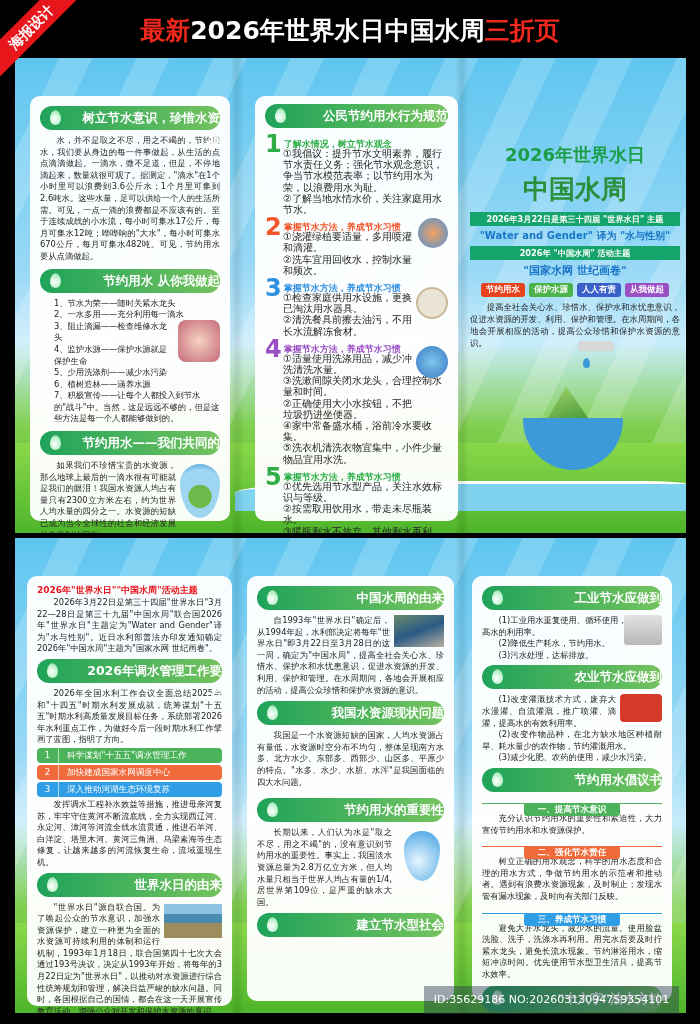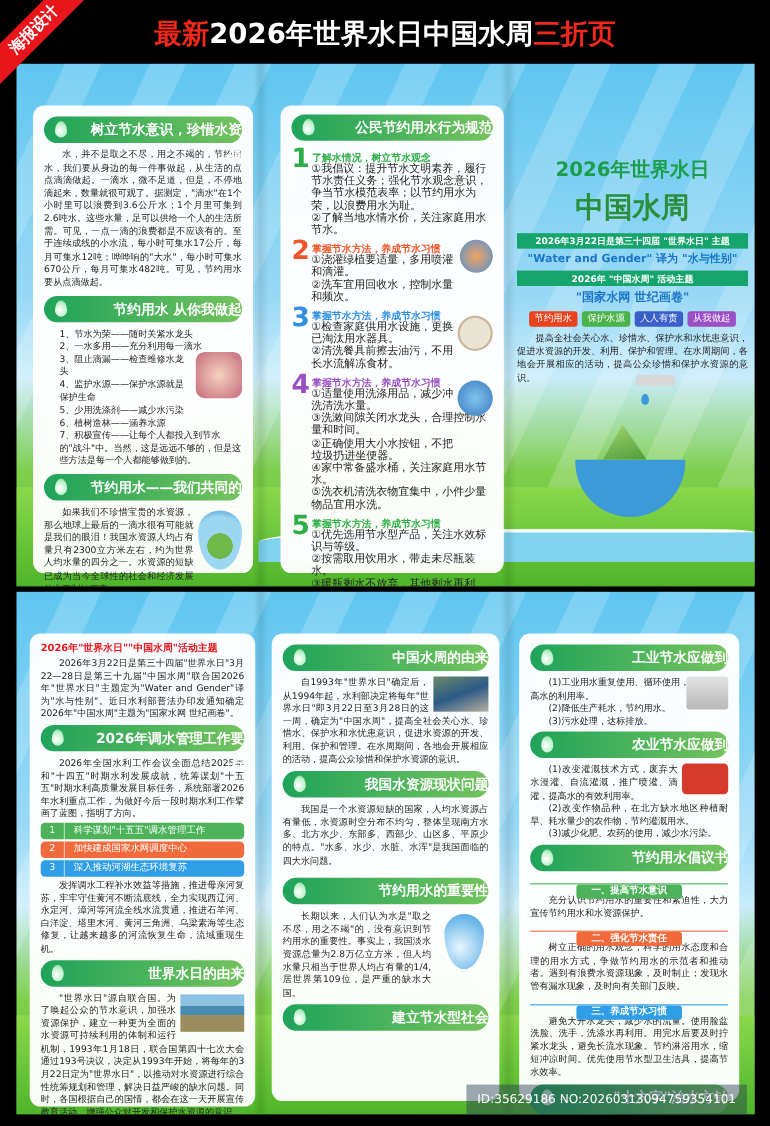--- a/index.html
+++ b/index.html
@@ -19,21 +19,21 @@
 .hdr{position:relative;height:24px;border-radius:12px;background:linear-gradient(90deg,#1fa35a,#74c35e);color:#fff;font-weight:bold;font-size:12.5px;line-height:24px;text-align:right;padding-left:38px;margin:2px 0 5px 0}
 .hdr .drop{position:absolute;left:10px;top:4px;width:11px;height:15px;background:radial-gradient(circle at 40% 60%,#fff,#b8f0c8 60%,#58c07a);border-radius:50% 50% 50% 50%/60% 60% 40% 40%}
 .p{font-size:8.3px;line-height:11.6px;text-indent:2em;text-align:justify;color:#222}
 .li{font-size:8.3px;line-height:11.6px;padding-left:14px}
 .num-row{display:flex;align-items:center;margin:1px 0;font-size:8.8px;line-height:12px}
 .num-big{font-size:24px;font-weight:bold;line-height:22px;margin-right:2px}
 .sec-title{font-size:9px;font-weight:bold}
 .sub{font-size:10px;line-height:11.2px;padding-left:18px}
 .illus{position:absolute;border-radius:50%}
 .pill-row{display:flex;gap:4px;justify-content:center;margin:4px 0}
-.pill{font-size:8.5px;color:#fff;padding:1px 5px;border-radius:3px;font-weight:normal}
+.pill{font-size:8.5px;color:#fff;padding:1px 5px;border-radius:3px;font-weight:bold}
 .band{background:#14a46c;color:#fff;font-size:8.2px;font-weight:bold;text-align:center;line-height:14px;margin:2px 0}
 .bigtitle{text-align:center;font-weight:bold;line-height:34px}
 .task{display:flex;height:15px;border-radius:4px;color:#fff;font-size:8.6px;line-height:15px;margin:2px 0;overflow:hidden}
 .task .n{width:22px;text-align:center;border-right:1px solid rgba(255,255,255,0.6)}
 .task .t{padding-left:8px}
 .subhdr{position:relative;text-align:center;margin:4px 0 3px 0;height:13px}
 .subhdr .line{position:absolute;left:0;right:0;top:6px;height:1px}
 .subhdr .lab{position:relative;display:inline-block;color:#fff;font-size:8.6px;font-weight:bold;padding:0 14px;line-height:13px;border-radius:3px}
 .footer-logo{position:absolute;left:22px;top:1045px;color:#fff;font-size:16px;font-weight:bold;z-index:6}
 .footer-id{position:absolute;left:424px;top:986px;width:255px;height:28px;background:rgba(40,60,80,0.45);color:#fff;font-size:11px;line-height:28px;text-align:center;z-index:6}
@@ -105,21 +105,21 @@
       <div class="illus" style="right:0;top:10px;width:32px;height:32px;background:#e9e4d4;border:2px solid #c9b89a"></div>
     </div>
     <div style="position:relative">
       <div class="num-row">
           <span class="num-big" style="color:#9a4fc4">4</span>
           <span class="sec-title" style="color:#9a4fc4">掌握节水方法，养成节水习惯</span>
         </div>
       <div class="sub" style="margin-top:-8px;padding-right:34px">①适量使用洗涤用品，减少冲洗清洗水量。</div>
       <div class="sub">③洗漱间隙关闭水龙头，合理控制水量和时间。</div>
       <div class="sub" style="padding-right:34px">②正确使用大小水按钮，不把垃圾扔进坐便器。</div>
-      <div class="sub">④家中常备盛水桶，关注家庭用水节水。</div>
+      <div class="sub">④家中常备盛水桶，浴前冷水要收集。</div>
       <div class="sub">⑤洗衣机清洗衣物宜集中，小件少量物品宜用水洗。</div>
       <div class="illus" style="right:0;top:8px;width:32px;height:32px;background:radial-gradient(circle,#7ec6ee,#3a78c0)"></div>
     </div>
     <div>
       <div class="num-row">
           <span class="num-big" style="color:#2fae48">5</span>
           <span class="sec-title" style="color:#2fae48">掌握节水方法，养成节水习惯</span>
         </div>
       <div class="sub" style="margin-top:-8px">①优先选用节水型产品，关注水效标识与等级。</div>
       <div class="sub">②按需取用饮用水，带走未尽瓶装水。</div>

